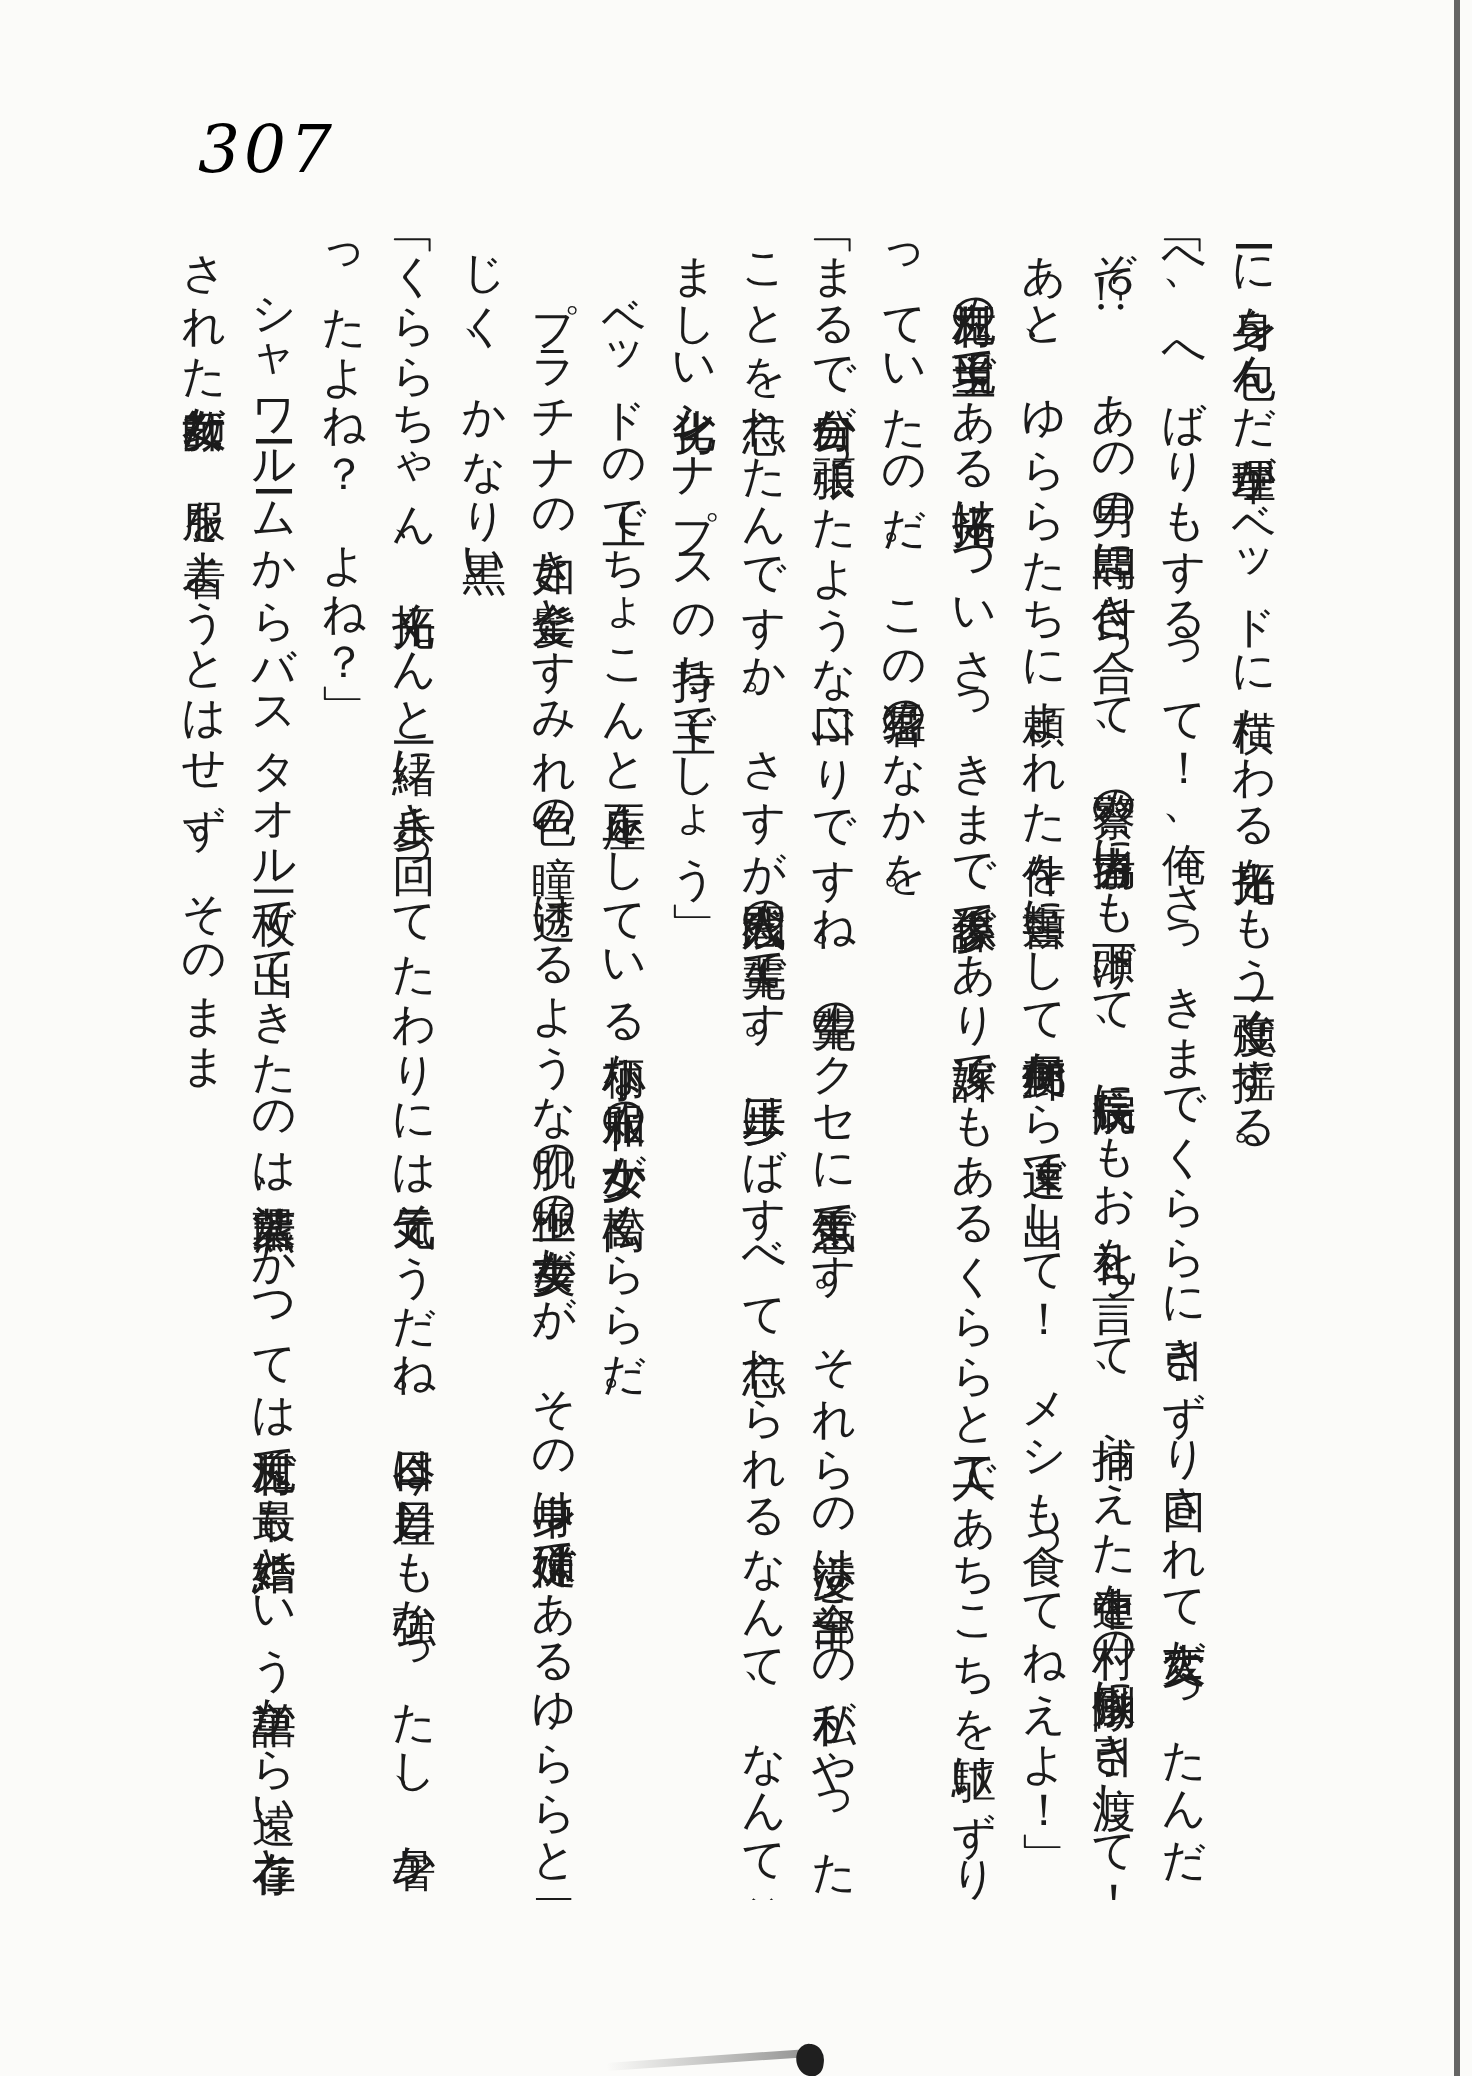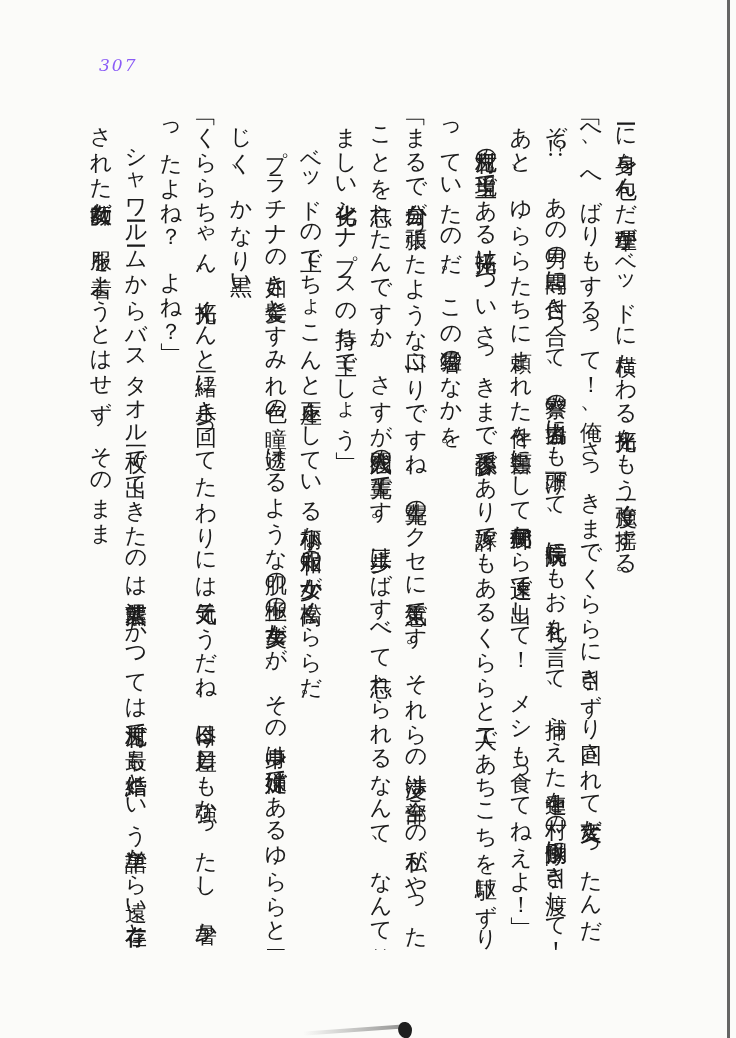--- a/index.html
+++ b/index.html
@@ -17,24 +17,24 @@
   .page {
     position: absolute;
     inset: 0;
     width: 736px;
     height: 1038px;
   }
   .page-number {
     position: absolute;
     left: 99px;
     top: 55px;
-    font-size: 17px;
+    font-size: 33px;
     font-style: italic;
     letter-spacing: 2px;
-    color: #8b5cf6;
+    color: #000000;
   }
   .text-block {
     position: absolute;
     top: 112px;
     right: 92px;
     width: 596px;
     height: 838px;
     overflow: hidden;
     writing-mode: vertical-rl;
     -webkit-writing-mode: vertical-rl;

